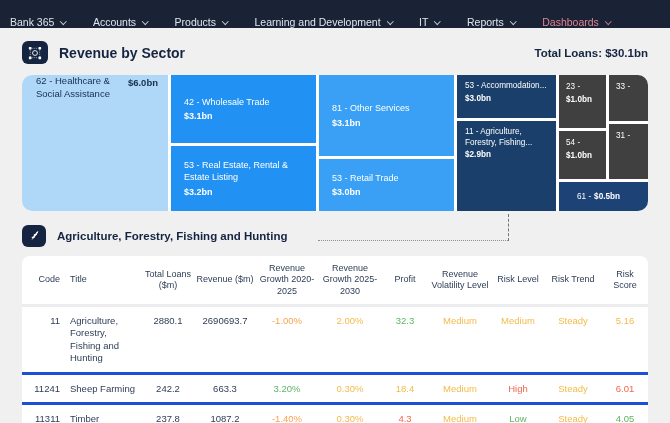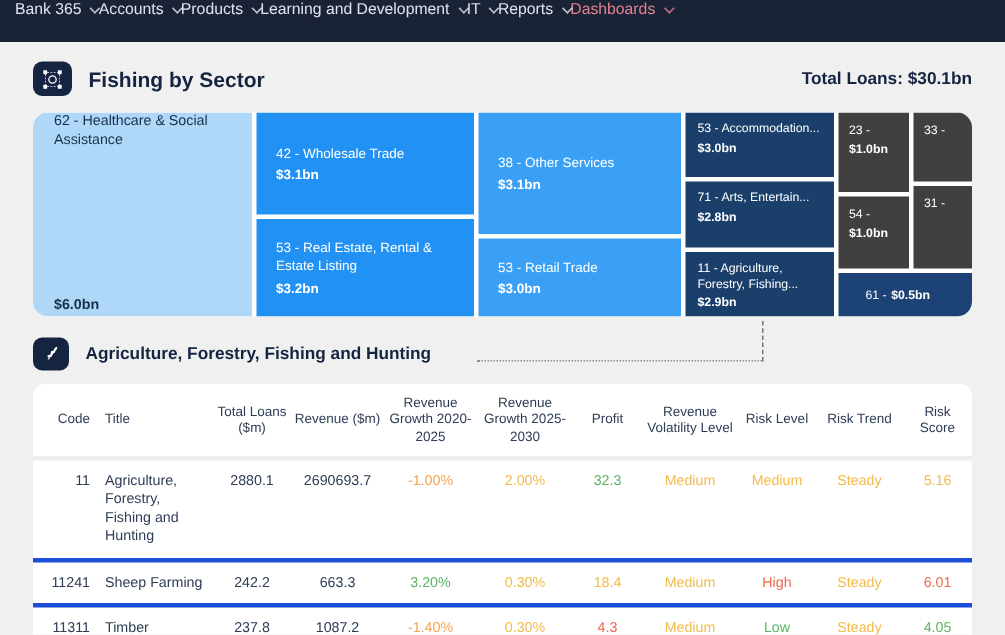--- a/index.html
+++ b/index.html
@@ -5,22 +5,22 @@
   * { margin:0; padding:0; box-sizing:border-box; }
   html,body { width:670px; height:423px; overflow:hidden; }
   body {
     font-family:"Liberation Sans", sans-serif;
     background:#f0f0f0;
     position:relative;
     color:#152441;
   }
   
   .navbar {
-    height:28px; background:#1a2336; display:flex; align-items:flex-start;
-    padding-left:10px; 
+    height:28px; background:#1a2336; display:flex; align-items:flex-end;
+    padding-left:10px; gap:27px;
   }
   .nav-item {
     color:#dee4ee; font-size:10.5px; display:flex; align-items:center;
     cursor:pointer; white-space:nowrap;
   }
   .nav-item.active { color:#e2838f; }
   .chev {
     display:inline-block; width:4.5px; height:4.5px;
     border-right:1.3px solid currentColor; border-bottom:1.3px solid currentColor;
     transform:rotate(45deg); margin-left:7px; margin-bottom:2px; opacity:.85;
@@ -43,21 +43,21 @@
   .treemap {
     margin:11px 22px 0; height:136px; display:flex; gap:3px;
     background:#fff; border-radius:10px; overflow:hidden;
   }
   .tm-col { display:flex; flex-direction:column; gap:3px; }
   .tm-cell { overflow:hidden; }
   .tm-label { font-weight:normal; }
   .tm-value { font-weight:bold; margin-top:2px; }
   .tmA {
     width:146px; background:#aed7f8; color:#16304d;
-    display:flex; flex-direction:column; justify-content:space-between;
+    display:flex; justify-content:flex-start;
     padding-left:14px; padding-right:10px; font-size:9.5px; line-height:1.35;
   }
   .colB { width:145px; } .colC { width:135px; } .colD { width:99px; } .colE { flex:1; }
   .tmB {
     background:#2191f3; color:#fff; display:flex; flex-direction:column;
     justify-content:center; padding-left:13px; padding-right:8px;
     font-size:9px; line-height:1.35;
   }
   .tmC {
     background:#3aa0f5; color:#fff; display:flex; flex-direction:column;
@@ -149,57 +149,53 @@
       <circle cx="12" cy="12" r="4.2" stroke="#fff" stroke-width="1.5" fill="none"></circle>
       <path d="M6 4h12M6 20h12M4 6v12M20 6v12" stroke="#fff" stroke-width="0.9" stroke-dasharray="2 1.7" fill="none"></path>
       <g fill="#fff">
         <rect x="1.5" y="1.5" width="4.4" height="4.4" rx="0.6"></rect>
         <rect x="18.1" y="1.5" width="4.4" height="4.4" rx="0.6"></rect>
         <rect x="1.5" y="18.1" width="4.4" height="4.4" rx="0.6"></rect>
         <rect x="18.1" y="18.1" width="4.4" height="4.4" rx="0.6"></rect>
       </g>
     </svg>
   </div>
-  <div class="hdr-title">Fishing by Sector</div>
+  <div class="hdr-title">Revenue by Sector</div>
   <div class="hdr-total">Total Loans: $30.1bn</div>
 </div>
 
 <div class="treemap">
   <div class="tm-cell tmA">
     <div class="tm-label">62 - Healthcare &amp; Social Assistance</div>
     <div class="tm-value">$6.0bn</div>
   </div>
   <div class="tm-col colB">
     <div class="tm-cell tmB h68">
       <div class="tm-label">42 - Wholesale Trade</div>
       <div class="tm-value">$3.1bn</div>
     </div>
     <div class="tm-cell tmB grow">
       <div class="tm-label">53 - Real Estate, Rental &amp; Estate Listing</div>
       <div class="tm-value">$3.2bn</div>
     </div>
   </div>
   <div class="tm-col colC">
     <div class="tm-cell tmC h81">
-      <div class="tm-label">38 - Other Services</div>
+      <div class="tm-label">81 - Other Services</div>
       <div class="tm-value">$3.1bn</div>
     </div>
     <div class="tm-cell tmC grow">
       <div class="tm-label">53 - Retail Trade</div>
       <div class="tm-value">$3.0bn</div>
     </div>
   </div>
   <div class="tm-col colD">
     <div class="tm-cell tmD h43">
       <div class="tm-label">53 - Accommodation...</div>
       <div class="tm-value">$3.0bn</div>
-    </div>
-    <div class="tm-cell tmD h44">
-      <div class="tm-label">71 - Arts, Entertain...</div>
-      <div class="tm-value">$2.8bn</div>
     </div>
     <div class="tm-cell tmD grow">
       <div class="tm-label">11 - Agriculture, Forestry, Fishing...</div>
       <div class="tm-value">$2.9bn</div>
     </div>
   </div>
   <div class="tm-col colE">
     <div class="colE-top">
       <div class="colE-left">
         <div class="tm-cell tmE h53">

